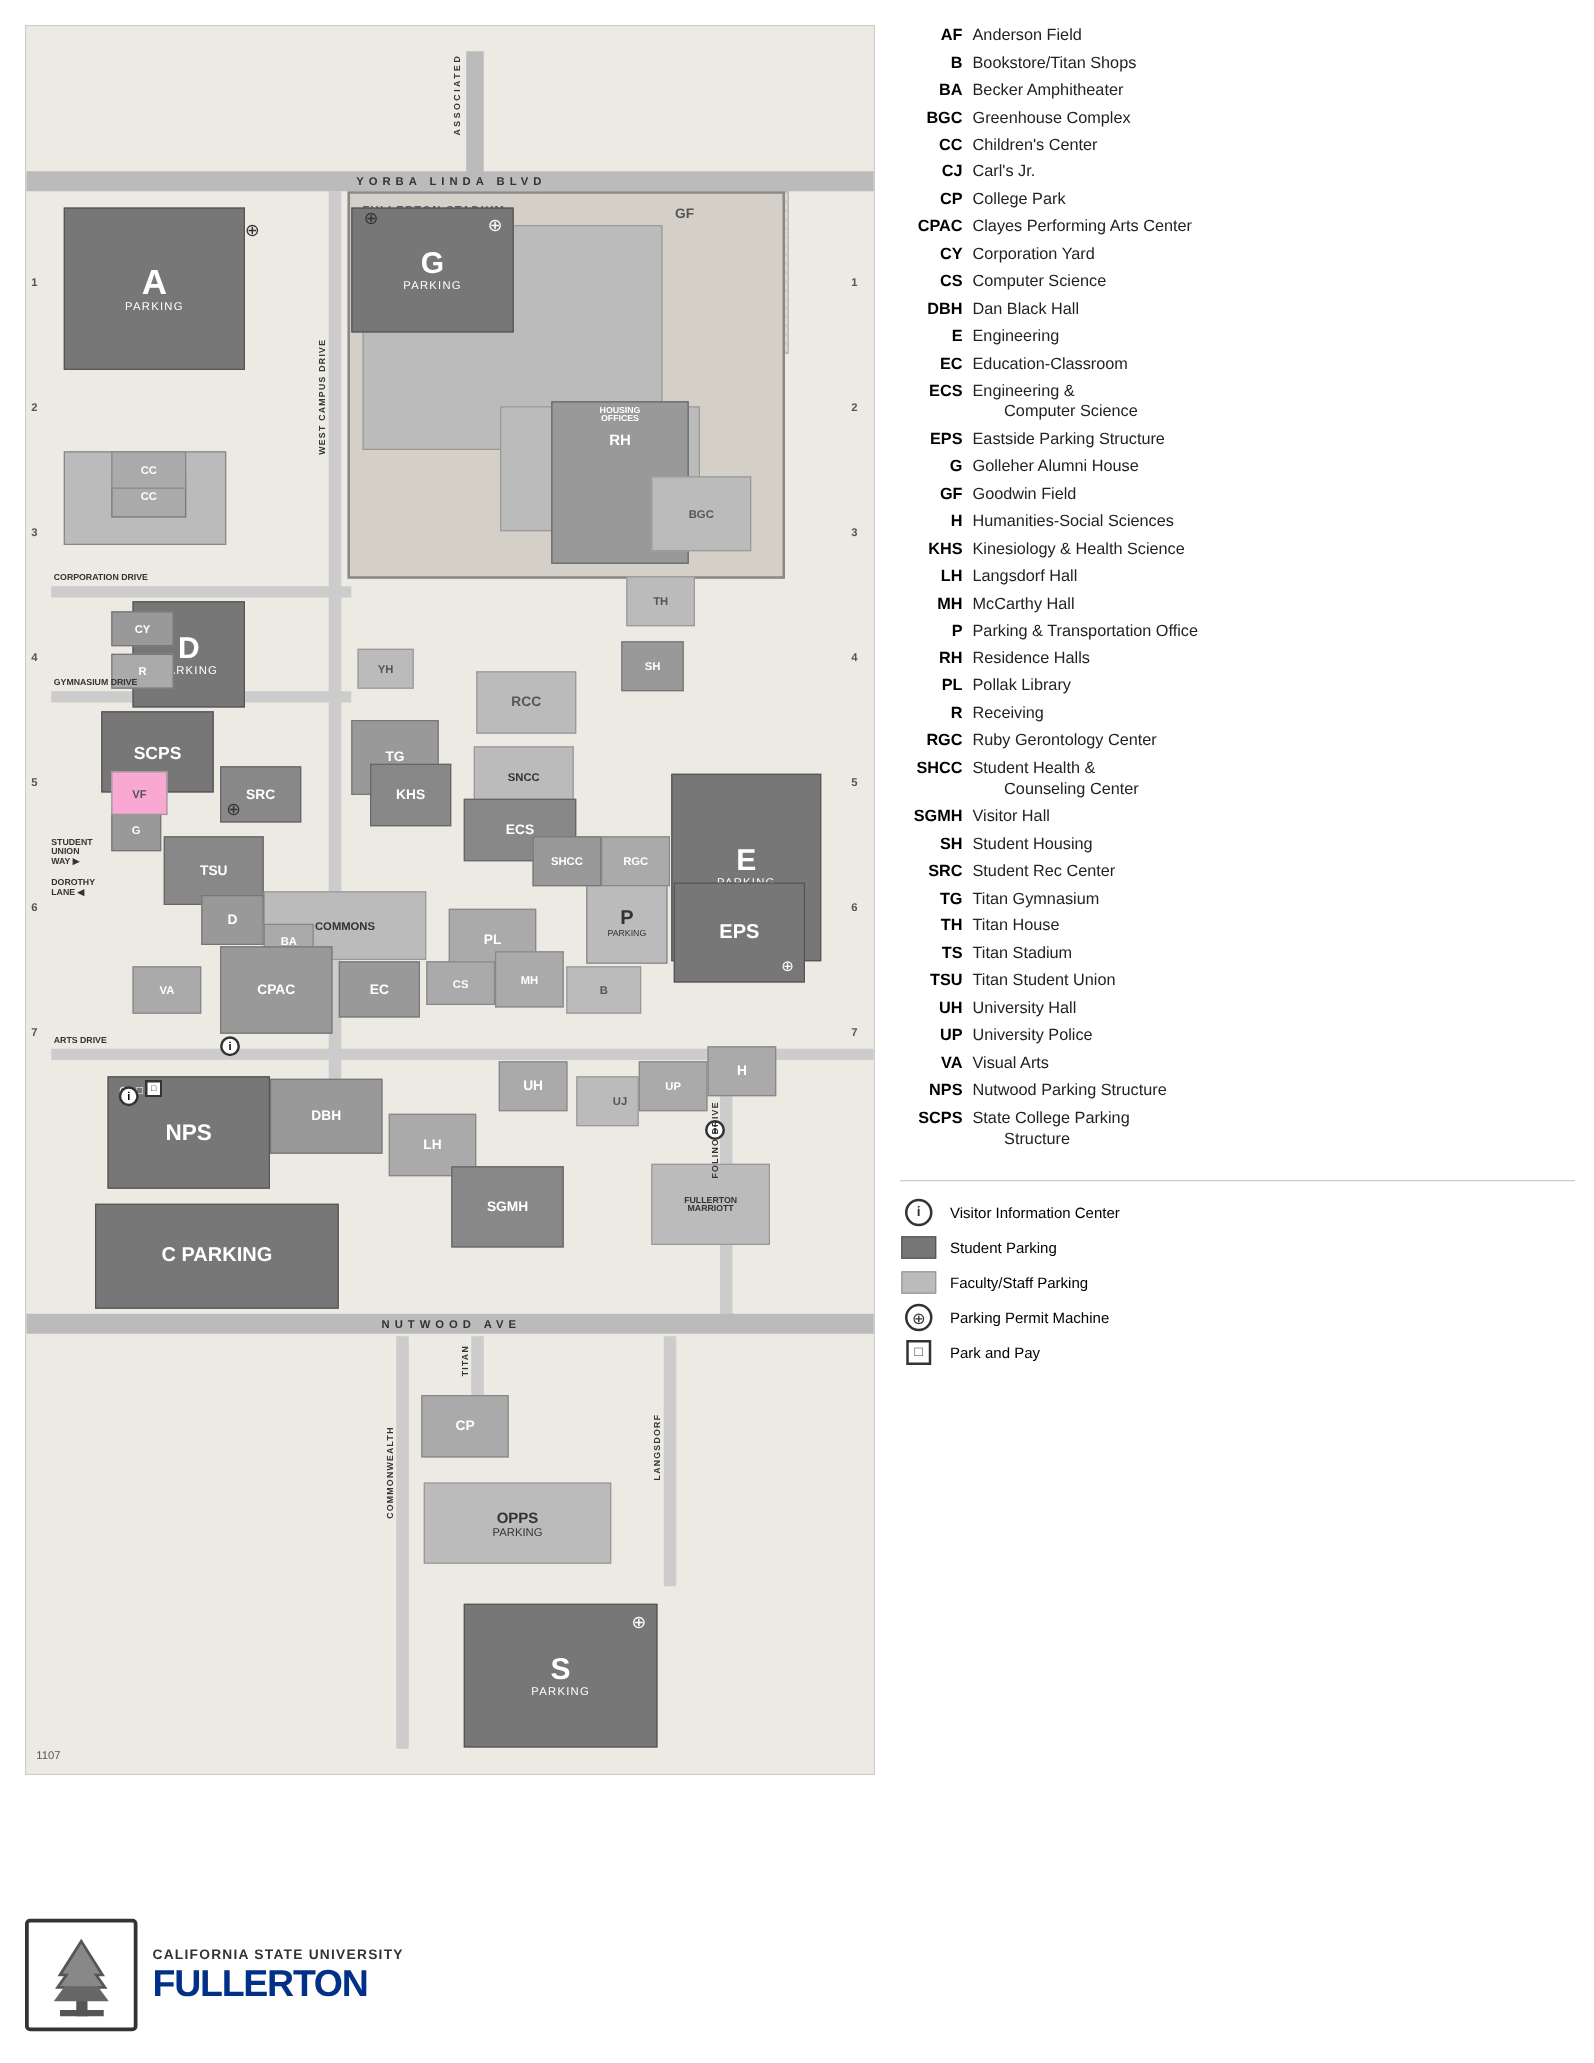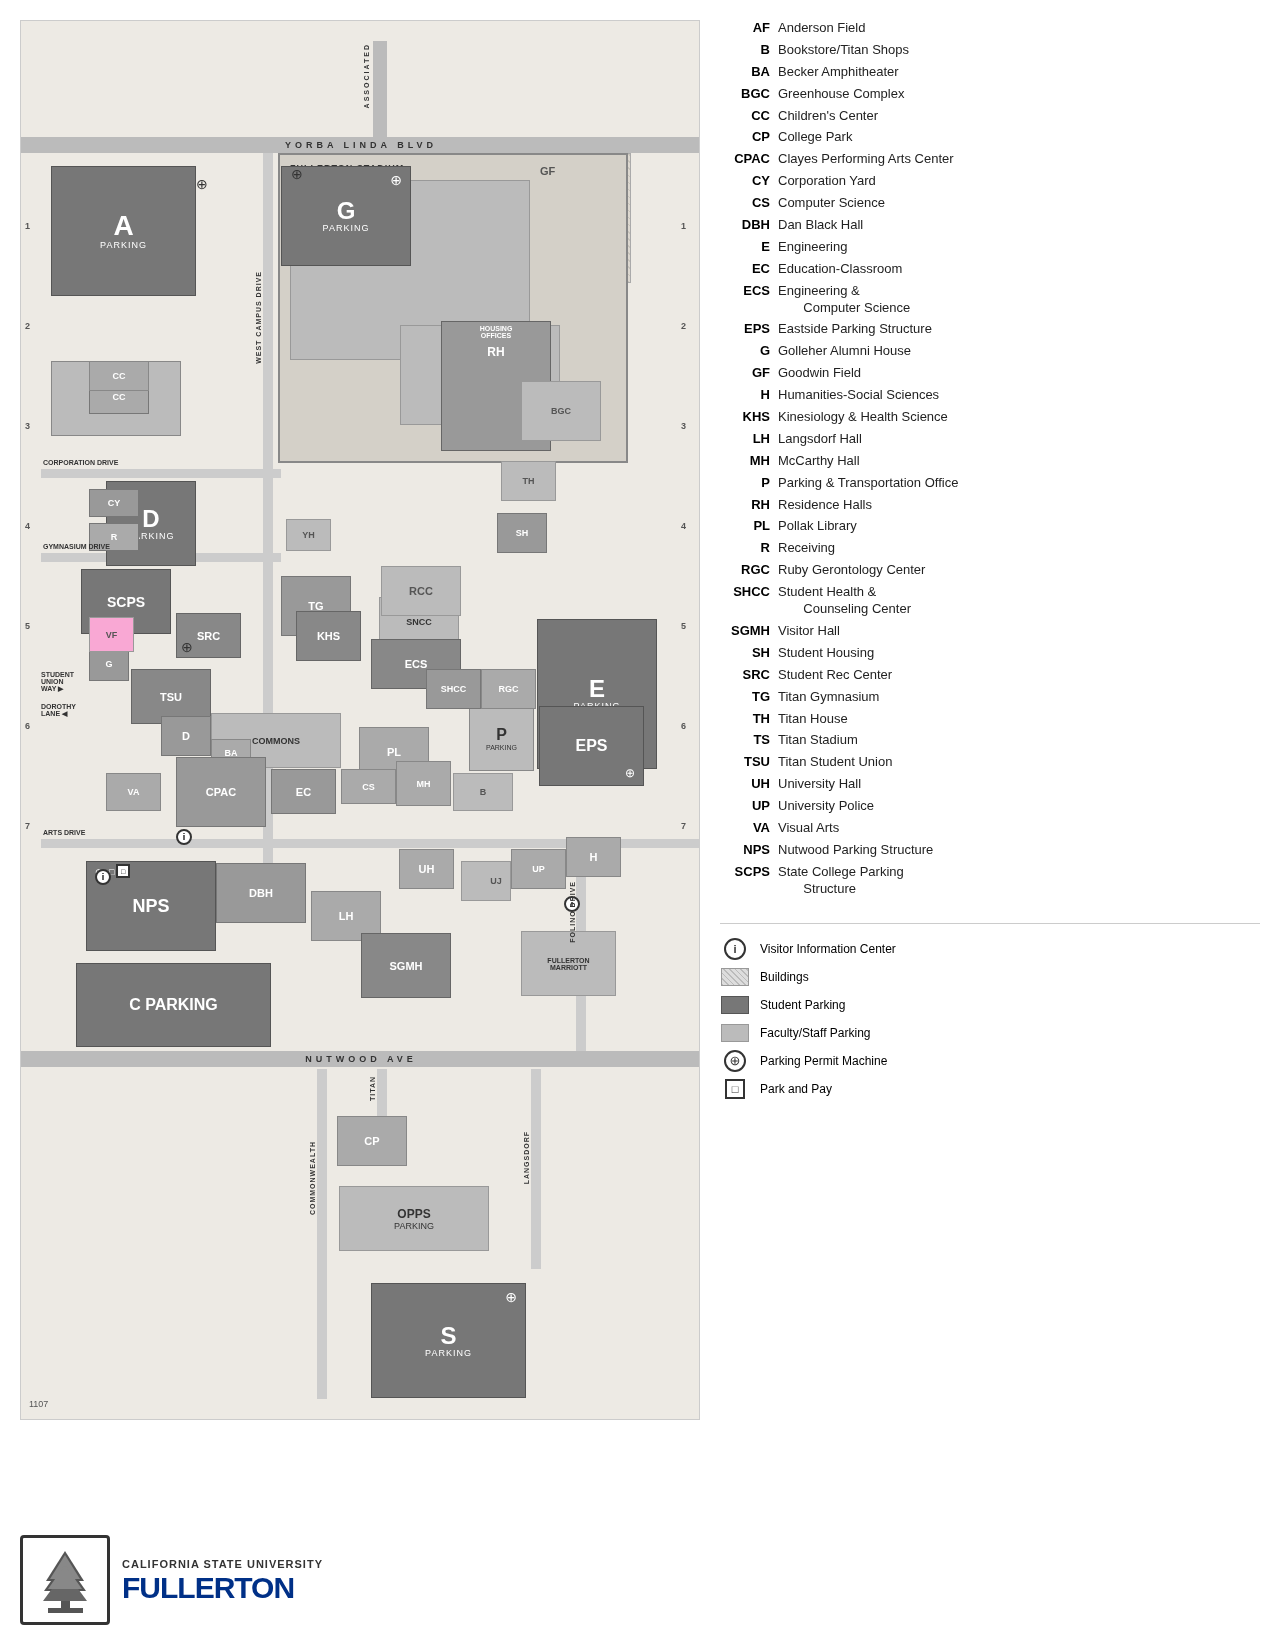--- a/index.html
+++ b/index.html
@@ -239,21 +239,21 @@
     <div style="position:absolute;top:555px;left:260px;width:70px;height:60px;background:#999;border:1px solid #777;display:flex;align-items:center;justify-content:center;font-size:11px;font-weight:bold;color:#fff;z-index:6;">TG</div>
 
     <div style="position:absolute;top:592px;left:155px;width:65px;height:45px;background:#888;border:1px solid #666;display:flex;align-items:center;justify-content:center;font-size:11px;font-weight:bold;color:#fff;z-index:6;">SRC</div>
 
     <div style="position:absolute;top:590px;left:275px;width:65px;height:50px;background:#888;border:1px solid #666;display:flex;align-items:center;justify-content:center;font-size:11px;font-weight:bold;color:#fff;z-index:6;">KHS</div>
 
     <div style="position:absolute;top:576px;left:358px;width:80px;height:50px;background:#bbb;border:1px solid #999;display:flex;align-items:center;justify-content:center;font-size:9px;font-weight:bold;color:#333;z-index:6;">SNCC</div>
 
     <div style="position:absolute;top:618px;left:350px;width:90px;height:50px;background:#888;border:1px solid #666;display:flex;align-items:center;justify-content:center;font-size:11px;font-weight:bold;color:#fff;z-index:6;">ECS</div>
 
-    <div style="position:absolute;top:516px;left:360px;width:80px;height:50px;background:#bbb;border:1px solid #999;display:flex;align-items:center;justify-content:center;font-size:11px;font-weight:bold;color:#555;z-index:6;margin-top:29px;">RCC</div>
+    <div style="position:absolute;top:516px;left:360px;width:80px;height:50px;background:#bbb;border:1px solid #999;display:flex;align-items:center;justify-content:center;font-size:11px;font-weight:bold;color:#555;z-index:6;">RCC</div>
 
     <div style="position:absolute;top:648px;left:110px;width:80px;height:55px;background:#888;border:1px solid #666;display:flex;align-items:center;justify-content:center;font-size:11px;font-weight:bold;color:#fff;z-index:6;">TSU</div>
 
     <div style="position:absolute;top:692px;left:190px;width:130px;height:55px;background:#bbb;border:1px solid #999;display:flex;align-items:center;justify-content:center;font-size:9px;font-weight:bold;color:#333;z-index:6;">COMMONS</div>
 
     <div style="position:absolute;top:695px;left:140px;width:50px;height:40px;background:#999;border:1px solid #777;display:flex;align-items:center;justify-content:center;font-size:11px;font-weight:bold;color:#fff;z-index:6;">D</div>
 
     <div style="position:absolute;top:718px;left:190px;width:40px;height:28px;background:#aaa;border:1px solid #888;display:flex;align-items:center;justify-content:center;font-size:9px;font-weight:bold;color:#fff;z-index:6;">BA</div>
 
     <div style="position:absolute;top:706px;left:338px;width:70px;height:50px;background:#aaa;border:1px solid #888;display:flex;align-items:center;justify-content:center;font-size:11px;font-weight:bold;color:#fff;z-index:6;">PL</div>
@@ -367,20 +367,24 @@
       </div>
       <div class="legend-entry">
         <span class="legend-code legend-code-bold">BGC</span>
         <span class="legend-desc">Greenhouse Complex</span>
       </div>
       <div class="legend-entry">
         <span class="legend-code legend-code-bold">CC</span>
         <span class="legend-desc">Children's Center</span>
       </div>
       <div class="legend-entry">
+        <span class="legend-code legend-code-bold">CJ</span>
+        <span class="legend-desc">Carl's Jr.</span>
+      </div>
+      <div class="legend-entry">
         <span class="legend-code legend-code-bold">CP</span>
         <span class="legend-desc">College Park</span>
       </div>
       <div class="legend-entry">
         <span class="legend-code legend-code-bold">CPAC</span>
         <span class="legend-desc">Clayes Performing Arts Center</span>
       </div>
       <div class="legend-entry">
         <span class="legend-code legend-code-bold">CY</span>
         <span class="legend-desc">Corporation Yard</span>
@@ -510,26 +514,20 @@
 
     <div class="legend-symbols">
 
       <div class="symbol-entry">
         <div class="symbol-icon">
           <div style="width:22px;height:22px;border-radius:50%;border:2px solid #333;background:#fff;display:flex;align-items:center;justify-content:center;font-size:11px;font-weight:bold;color:#333;">i</div>
         </div>
         <span>Visitor Information Center</span>
       </div>
 
-      <div class="symbol-entry">
-        <div class="symbol-icon">
-          <div style="width:28px;height:18px;background-image:repeating-linear-gradient(45deg,#bbb,#bbb 1px,#ddd 1px,#ddd 4px);border:1px solid #999;"></div>
-        </div>
-        <span>Buildings</span>
-      </div>
 
       <div class="symbol-entry">
         <div class="symbol-icon">
           <div style="width:28px;height:18px;background:#777;border:1px solid #555;"></div>
         </div>
         <span>Student Parking</span>
       </div>
 
       <div class="symbol-entry">
         <div class="symbol-icon">

